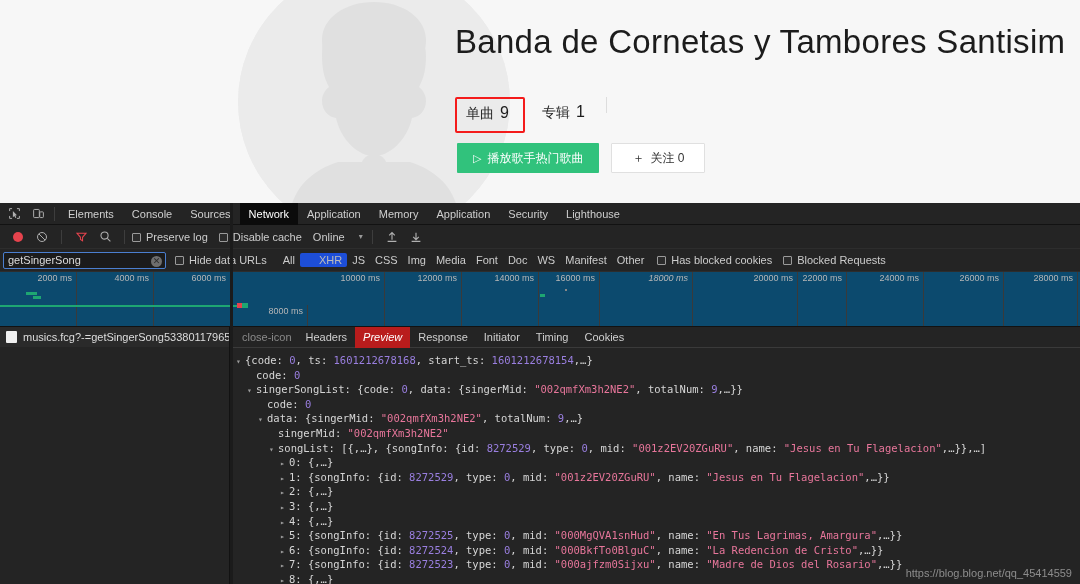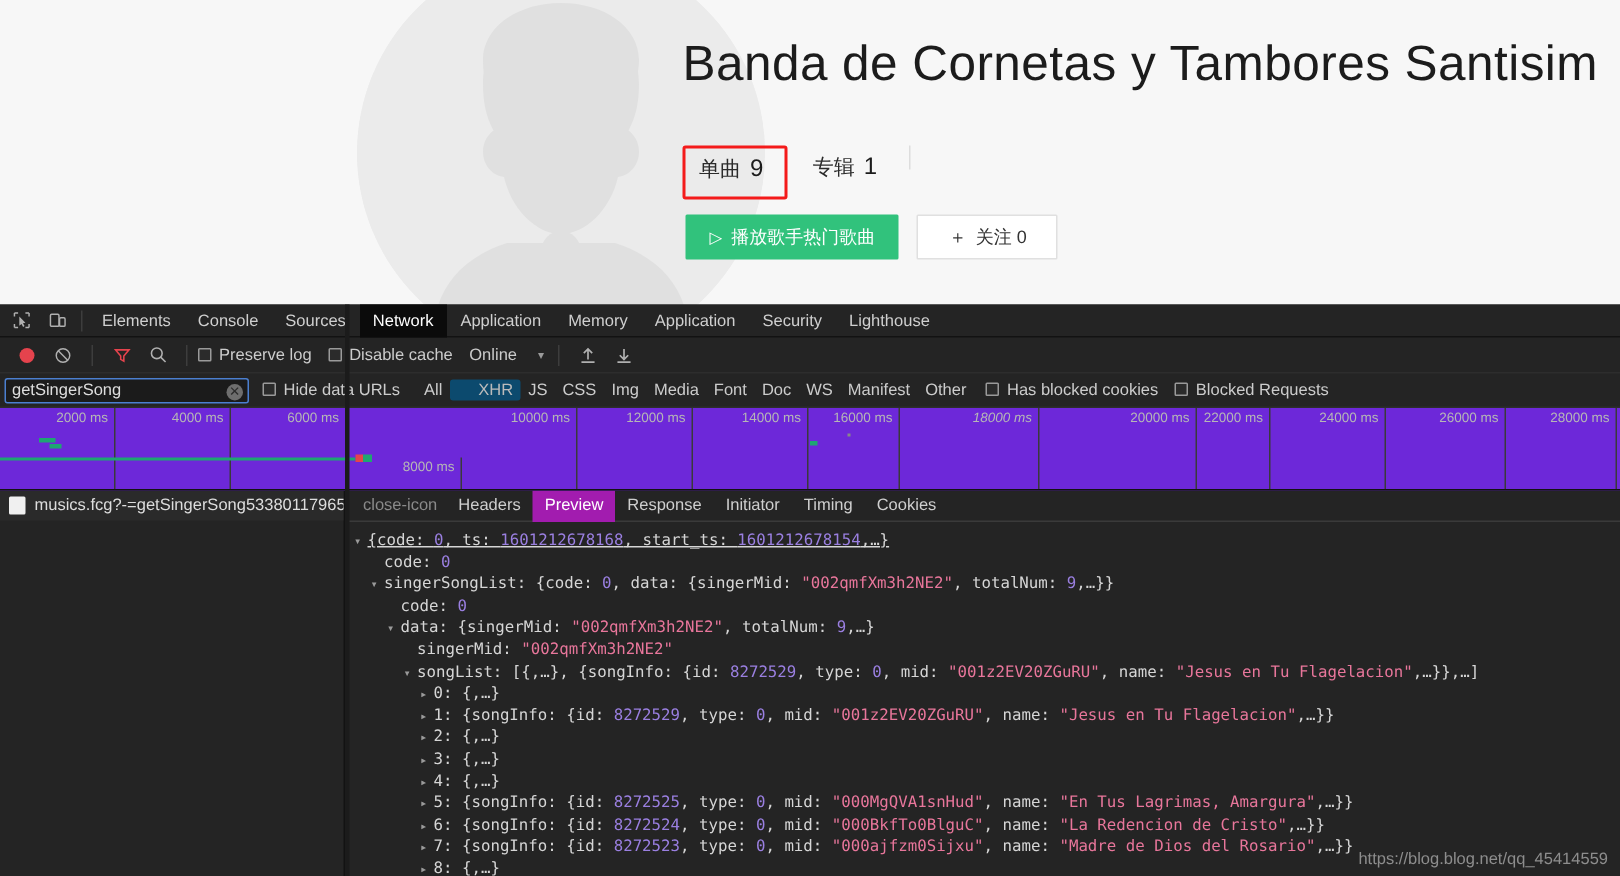--- a/index.html
+++ b/index.html
@@ -162,27 +162,27 @@
   }
   .filter-box .ftext { font-size: 11px; color: #ddd; }
   .clear-x {
     position: absolute; right: 3px; top: 3px;
     width: 11px; height: 11px; border-radius: 50%;
     background: #6e6e6e; color: #2b2b2b;
     font-size: 9px; line-height: 11px; text-align: center;
     cursor: pointer;
   }
   .ftype { font-size: 11px; color: #ccc; padding: 1px 5px; cursor: pointer; white-space:nowrap; }
-  .ftype.sel { background: #0c4a6e; color: #bbb; border-radius: 2px; padding-left: 19px; }
+  .ftype.sel { background: #1d4ed8; color: #bbb; border-radius: 2px; padding-left: 19px; }
 
   
   .dt-overview {
     position: relative;
     height: 55px;
-    background: #6d28d9;
+    background: #0c4a6e;
     border-bottom: 1px solid #121212;
     overflow: hidden;
   }
   .tick {
     position: absolute; top: 0;
     font-size: 9px; color: #b6b6b6;
     padding-right: 4px;
     text-align: right;
     border-right: 1px solid #3a3a3a;
     height: 55px;
@@ -228,21 +228,21 @@
     display: flex; align-items: center;
     height: 21px;
     border-bottom: 1px solid #3a3a3a;
     padding-left: 6px;
   }
   .sub-close { color: #8a8a8a; font-size: 11px; padding: 0 6px; cursor: pointer; }
   .sub-tab {
     padding: 0 8px; height: 21px; line-height: 21px;
     font-size: 11px; color: #cfcfcf; cursor: pointer;
   }
-  .sub-tab.active { background: #a21caf; color: #fff; }
+  .sub-tab.active { background: #b91c1c; color: #fff; font-style: italic; }
 
   .json-view {
     flex: 1;
     padding: 5px 0 0 6px;
     font-family: "DejaVu Sans Mono", "Liberation Mono", monospace;
     font-size: 10.5px;
     line-height: 14.6px;
     color: #d6d6d6;
     overflow: hidden;
     position: relative;
@@ -448,21 +448,21 @@
       <div class="sub-tabbar">
         <span class="sub-close">close-icon</span>
         <div class="sub-tab">Headers</div>
         <div class="sub-tab active">Preview</div>
         <div class="sub-tab">Response</div>
         <div class="sub-tab">Initiator</div>
         <div class="sub-tab">Timing</div>
         <div class="sub-tab">Cookies</div>
       </div>
       <div class="json-view" id="json-view">
-          <div class="jl" style="padding-left: 0px; text-decoration: underline;"><span class="arr">▾</span><span><span class="plain">{code: </span><span class="v-num">0</span><span class="plain">, ts: </span><span class="v-num">1601212678168</span><span class="plain">, start_ts: </span><span class="v-num">1601212678154</span><span class="plain">,…}</span></span></div>
+          <div class="jl" style="padding-left: 0px;"><span class="arr">▾</span><span><span class="plain">{code: </span><span class="v-num">0</span><span class="plain">, ts: </span><span class="v-num">1601212678168</span><span class="plain">, start_ts: </span><span class="v-num">1601212678154</span><span class="plain">,…}</span></span></div>
           <div class="jl" style="padding-left: 11px;"><span class="arr"></span><span><span class="plain">code: </span><span class="v-num">0</span></span></div>
           <div class="jl" style="padding-left: 11px;"><span class="arr">▾</span><span><span class="plain">singerSongList: {code: </span><span class="v-num">0</span><span class="plain">, data: {singerMid: </span><span class="v-str">"002qmfXm3h2NE2"</span><span class="plain">, totalNum: </span><span class="v-num">9</span><span class="plain">,…}}</span></span></div>
           <div class="jl" style="padding-left: 22px;"><span class="arr"></span><span><span class="plain">code: </span><span class="v-num">0</span></span></div>
           <div class="jl" style="padding-left: 22px;"><span class="arr">▾</span><span><span class="plain">data: {singerMid: </span><span class="v-str">"002qmfXm3h2NE2"</span><span class="plain">, totalNum: </span><span class="v-num">9</span><span class="plain">,…}</span></span></div>
           <div class="jl" style="padding-left: 33px;"><span class="arr"></span><span><span class="plain">singerMid: </span><span class="v-str">"002qmfXm3h2NE2"</span></span></div>
           <div class="jl" style="padding-left: 33px;"><span class="arr">▾</span><span><span class="plain">songList: [{,…}, {songInfo: {id: </span><span class="v-num">8272529</span><span class="plain">, type: </span><span class="v-num">0</span><span class="plain">, mid: </span><span class="v-str">"001z2EV20ZGuRU"</span><span class="plain">, name: </span><span class="v-str">"Jesus en Tu Flagelacion"</span><span class="plain">,…}},…]</span></span></div>
           <div class="jl" style="padding-left: 44px;"><span class="arr">▸</span><span><span class="plain">0: {,…}</span></span></div>
           <div class="jl" style="padding-left: 44px;"><span class="arr">▸</span><span><span class="plain">1: {songInfo: {id: </span><span class="v-num">8272529</span><span class="plain">, type: </span><span class="v-num">0</span><span class="plain">, mid: </span><span class="v-str">"001z2EV20ZGuRU"</span><span class="plain">, name: </span><span class="v-str">"Jesus en Tu Flagelacion"</span><span class="plain">,…}}</span></span></div>
           <div class="jl" style="padding-left: 44px;"><span class="arr">▸</span><span><span class="plain">2: {,…}</span></span></div>
           <div class="jl" style="padding-left: 44px;"><span class="arr">▸</span><span><span class="plain">3: {,…}</span></span></div>

